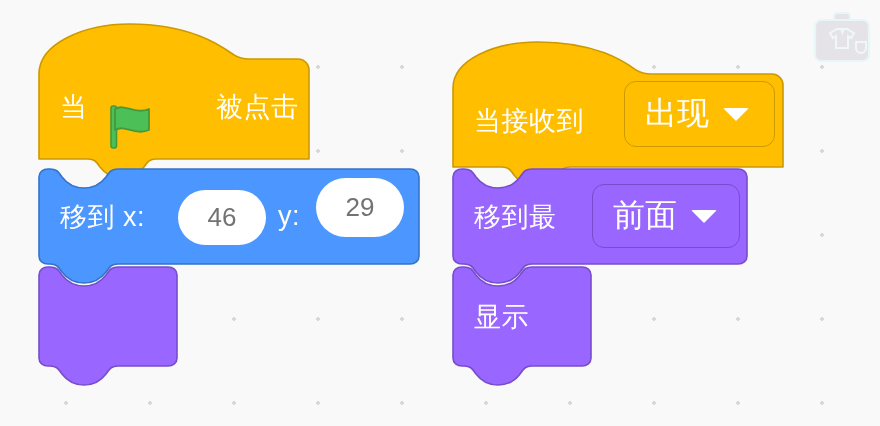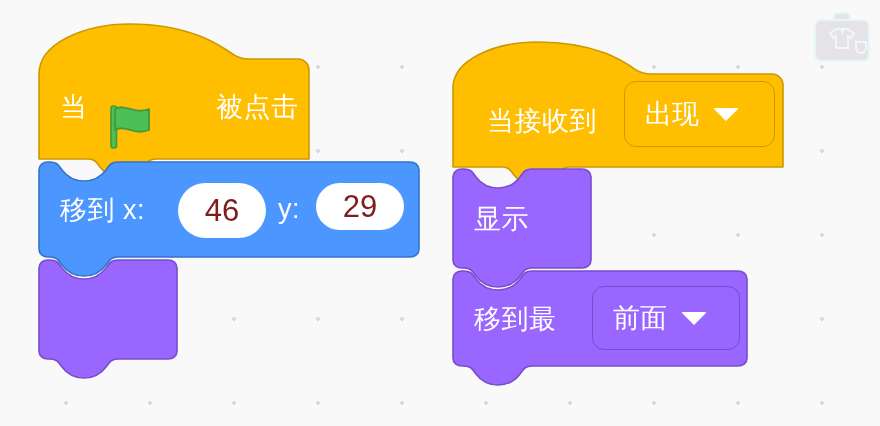--- a/index.html
+++ b/index.html
@@ -34,30 +34,30 @@
     letter-spacing:.5px;
     text-shadow:0 0 0 rgba(0,0,0,0);
     pointer-events:none;
   }
 
   
   .oval{
     position:absolute;background:#fff;
     border-radius:999px;
     display:flex;align-items:center;justify-content:center;
-    color:#7f1d1d;font-size:31px;
+    color:#737373;font-size:26px;
     box-sizing:border-box;
   }
   
   .dd{
     position:absolute;box-sizing:border-box;
     border-radius:12px;
     display:flex;align-items:center;
     padding:0 18px 0 20px;
-    color:#fff;font-size:27px;white-space:nowrap;
+    color:#fff;font-size:32px;white-space:nowrap;
   }
   .dd .arrow{
     margin-left:14px;width:0;height:0;
     border-left:13px solid transparent;
     border-right:13px solid transparent;
     border-top:13px solid #fff;
     border-radius:2px;
   }
   .dd.yellow{background:#FFBF00;border:1px solid #CC9900;}
   .dd.purple{background:#9966FF;border:1px solid #774DCB;}
@@ -96,39 +96,39 @@
       <span class="lbl" style="left:22px;top:37px;height:96px;">当</span>
       <span class="flagwrap" style="left:70px;top:82px;width:48px;height:46px;">
         <svg width="48" height="46" viewBox="0 0 48 46">
           <rect x="3" y="2" width="5.5" height="42" rx="2.2" fill="#4CBF56" stroke="#45993D" stroke-width="1.6"></rect>
           <path d="M7 5 C17 -1 27 11 41 5 L41 26 C27 32 17 20 7 26 Z" fill="#4CBF56" stroke="#45993D" stroke-width="1.8" stroke-linejoin="round"></path>
         </svg>
       </span>
       <span class="lbl" style="left:130px;top:37px;height:96px;margin-left:48px;">被点击</span>
     </div>
 
-    <div class="blk" style="width:382px;height:98px;margin-top:1px;">
+    <div class="blk" style="width:382px;height:98px;margin-top:8px;">
       <svg width="382" height="104" viewBox="0 0 382 104">
         <path d="M1 9 C1 4 5 1 10 1
                  L12 1 C18 1 20 3 24 9
                  C30 17 38 20 46 20
                  C54 20 62 17 68 9
                  C72 3 74 1 80 1
                  L372 1 C377 1 381 4 381 9
                  L381 88 C381 93 377 96 372 96
                  L80 96 C74 96 72 98 68 104
                  C62 112 54 115 46 115
                  C38 115 30 112 24 104
                  C20 98 18 96 12 96
                  L10 96 C5 96 1 93 1 88 Z" fill="#4C97FF" stroke="#3373CC" stroke-width="1.6" stroke-linejoin="round"></path>
       </svg>
       <span class="lbl" style="left:22px;top:1px;height:95px;">移到 x:</span>
       <span class="oval" style="left:140px;top:22px;width:88px;height:55px;">46</span>
       <span class="lbl" style="left:240px;top:1px;height:95px;">y:</span>
-      <span class="oval" style="left:278px;top:22px;width:88px;height:47px;">29</span>
+      <span class="oval" style="left:278px;top:10px;width:88px;height:59px;">29</span>
     </div>
 
     <div class="blk" style="width:140px;height:102px;">
       <svg width="140" height="118" viewBox="0 0 140 118">
         <path d="M1 9 C1 4 5 1 10 1
                  L12 1 C18 1 20 3 24 9
                  C30 17 38 20 46 20
                  C54 20 62 17 68 9
                  C72 3 74 1 80 1
                  L130 1 C135 1 139 4 139 9
@@ -150,23 +150,45 @@
                  C1 20 42 2 86 2
                  C146 2 174 23 184 30
                  C189 33 193 34 199 34
                  L320 34 C326 34 331 39 331 45
                  L331 127
                  L118 127 C112 127 110 129 106 135
                  C100 143 92 146 84 146
                  C76 146 68 143 62 135
                  C58 129 56 127 50 127 Z" fill="#FFBF00" stroke="#CC9900" stroke-width="1.6" stroke-linejoin="round"></path>
       </svg>
-      <span class="lbl" style="left:22px;top:35px;height:92px;margin-left:13px;">当接收到</span>
+      <span class="lbl" style="left:22px;top:35px;height:92px;">当接收到</span>
       <span class="dd yellow" style="left:172px;top:41px;width:151px;height:66px;">
         <span>出现</span>
+        <span class="arrow"></span>
+      </span>
+    </div>
+
+    <div class="blk" style="width:296px;height:98px;">
+      <svg width="296" height="116" viewBox="0 0 296 116">
+        <path d="M1 9 C1 4 5 1 10 1
+                 L12 1 C18 1 20 3 24 9
+                 C30 17 38 20 46 20
+                 C54 20 62 17 68 9
+                 C72 3 74 1 80 1
+                 L286 1 C291 1 295 4 295 9
+                 L295 88 C295 93 291 96 286 96
+                 L80 96 C74 96 72 98 68 104
+                 C62 112 54 115 46 115
+                 C38 115 30 112 24 104
+                 C20 98 18 96 12 96
+                 L10 96 C5 96 1 93 1 88 Z" fill="#9966FF" stroke="#774DCB" stroke-width="1.6" stroke-linejoin="round"></path>
+      </svg>
+      <span class="lbl" style="left:22px;top:1px;height:95px;">移到最</span>
+      <span class="dd purple" style="left:140px;top:16px;width:148px;height:64px;">
+        <span>前面</span>
         <span class="arrow"></span>
       </span>
     </div>
 
     <div class="blk" style="width:140px;height:102px;">
       <svg width="140" height="118" viewBox="0 0 140 118">
         <path d="M1 9 C1 4 5 1 10 1
                  L12 1 C18 1 20 3 24 9
                  C30 17 38 20 46 20
                  C54 20 62 17 68 9
@@ -174,37 +196,15 @@
                  L130 1 C135 1 139 4 139 9
                  L139 92 C139 97 135 100 130 100
                  L80 100 C74 100 72 102 68 108
                  C62 116 54 119 46 119
                  C38 119 30 116 24 108
                  C20 102 18 100 12 100
                  L10 100 C5 100 1 97 1 92 Z" fill="#9966FF" stroke="#774DCB" stroke-width="1.6" stroke-linejoin="round"></path>
       </svg>
       <span class="lbl" style="left:22px;top:1px;height:99px;">显示</span>
     </div>
-
-    <div class="blk" style="width:296px;height:98px;">
-      <svg width="296" height="116" viewBox="0 0 296 116">
-        <path d="M1 9 C1 4 5 1 10 1
-                 L12 1 C18 1 20 3 24 9
-                 C30 17 38 20 46 20
-                 C54 20 62 17 68 9
-                 C72 3 74 1 80 1
-                 L286 1 C291 1 295 4 295 9
-                 L295 88 C295 93 291 96 286 96
-                 L80 96 C74 96 72 98 68 104
-                 C62 112 54 115 46 115
-                 C38 115 30 112 24 104
-                 C20 98 18 96 12 96
-                 L10 96 C5 96 1 93 1 88 Z" fill="#9966FF" stroke="#774DCB" stroke-width="1.6" stroke-linejoin="round"></path>
-      </svg>
-      <span class="lbl" style="left:22px;top:1px;height:95px;">移到最</span>
-      <span class="dd purple" style="left:140px;top:16px;width:148px;height:64px;">
-        <span>前面</span>
-        <span class="arrow"></span>
-      </span>
-    </div>
   </div>
 
 </div>
 
 </body></html>

